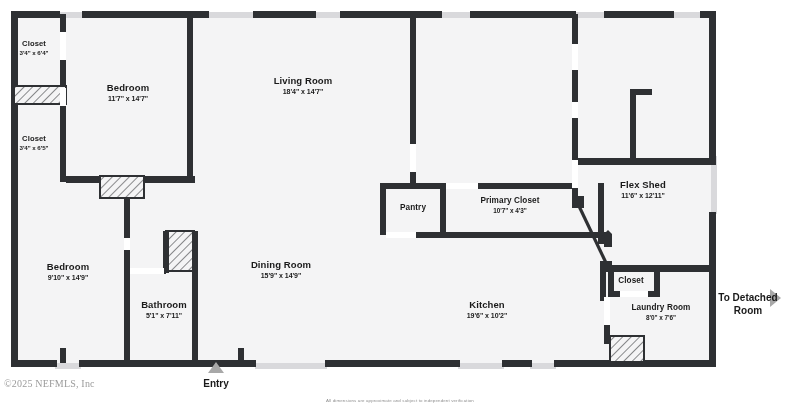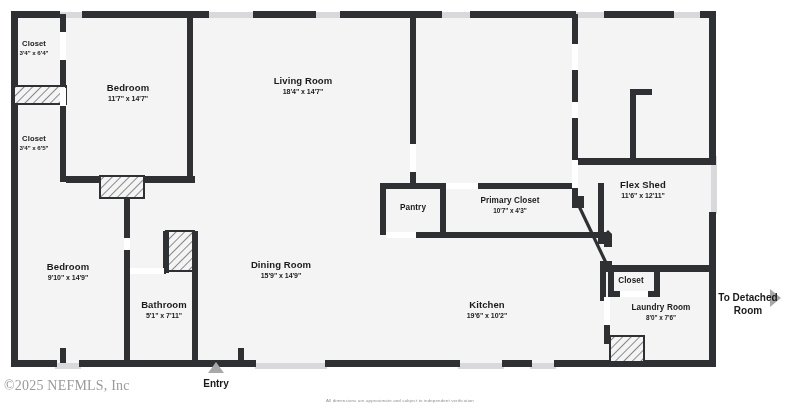--- a/index.html
+++ b/index.html
@@ -71,21 +71,21 @@
     font-weight: bold;
     font-size: 10px;
     color: #1a1a1a;
     white-space: nowrap;
     line-height: 1.25;
   }
   .copyright {
     position: absolute;
     left: 4px;
     top: 378px;
-    font-size: 14px;
+    font-size: 10px;
     color: #9b9b9b;
     font-family: "Liberation Serif", serif;
     letter-spacing: 0.2px;
   }
   .disclaimer {
     position: absolute;
     left: 0;
     top: 398px;
     width: 800px;
     text-align: center;

